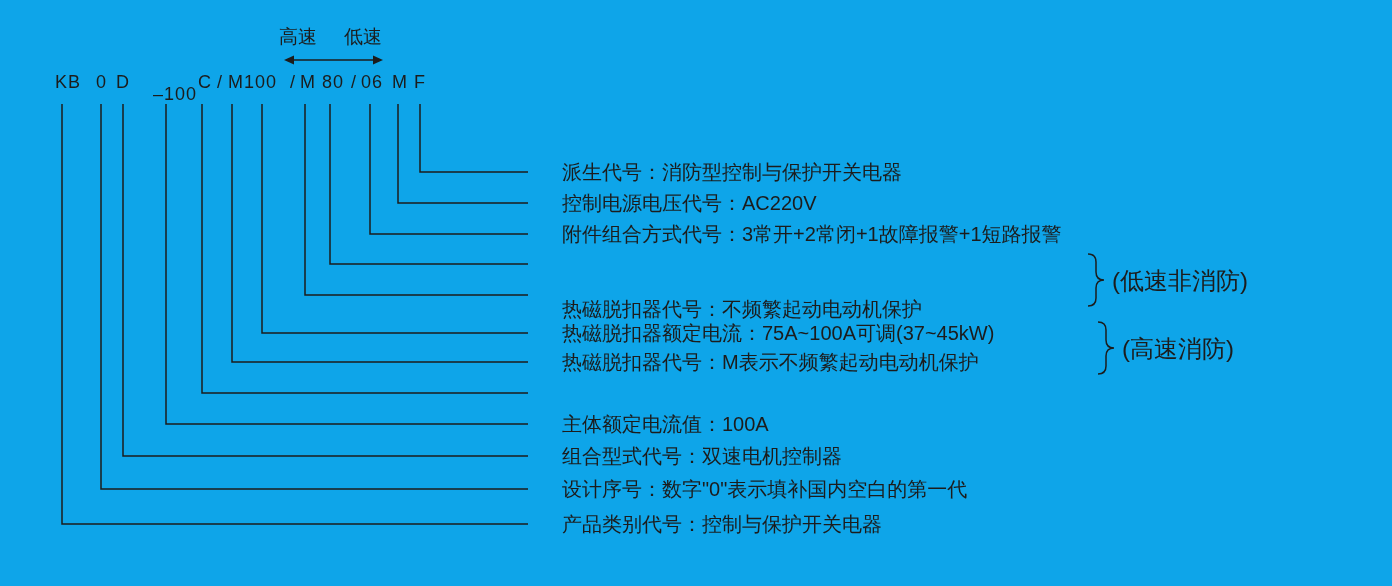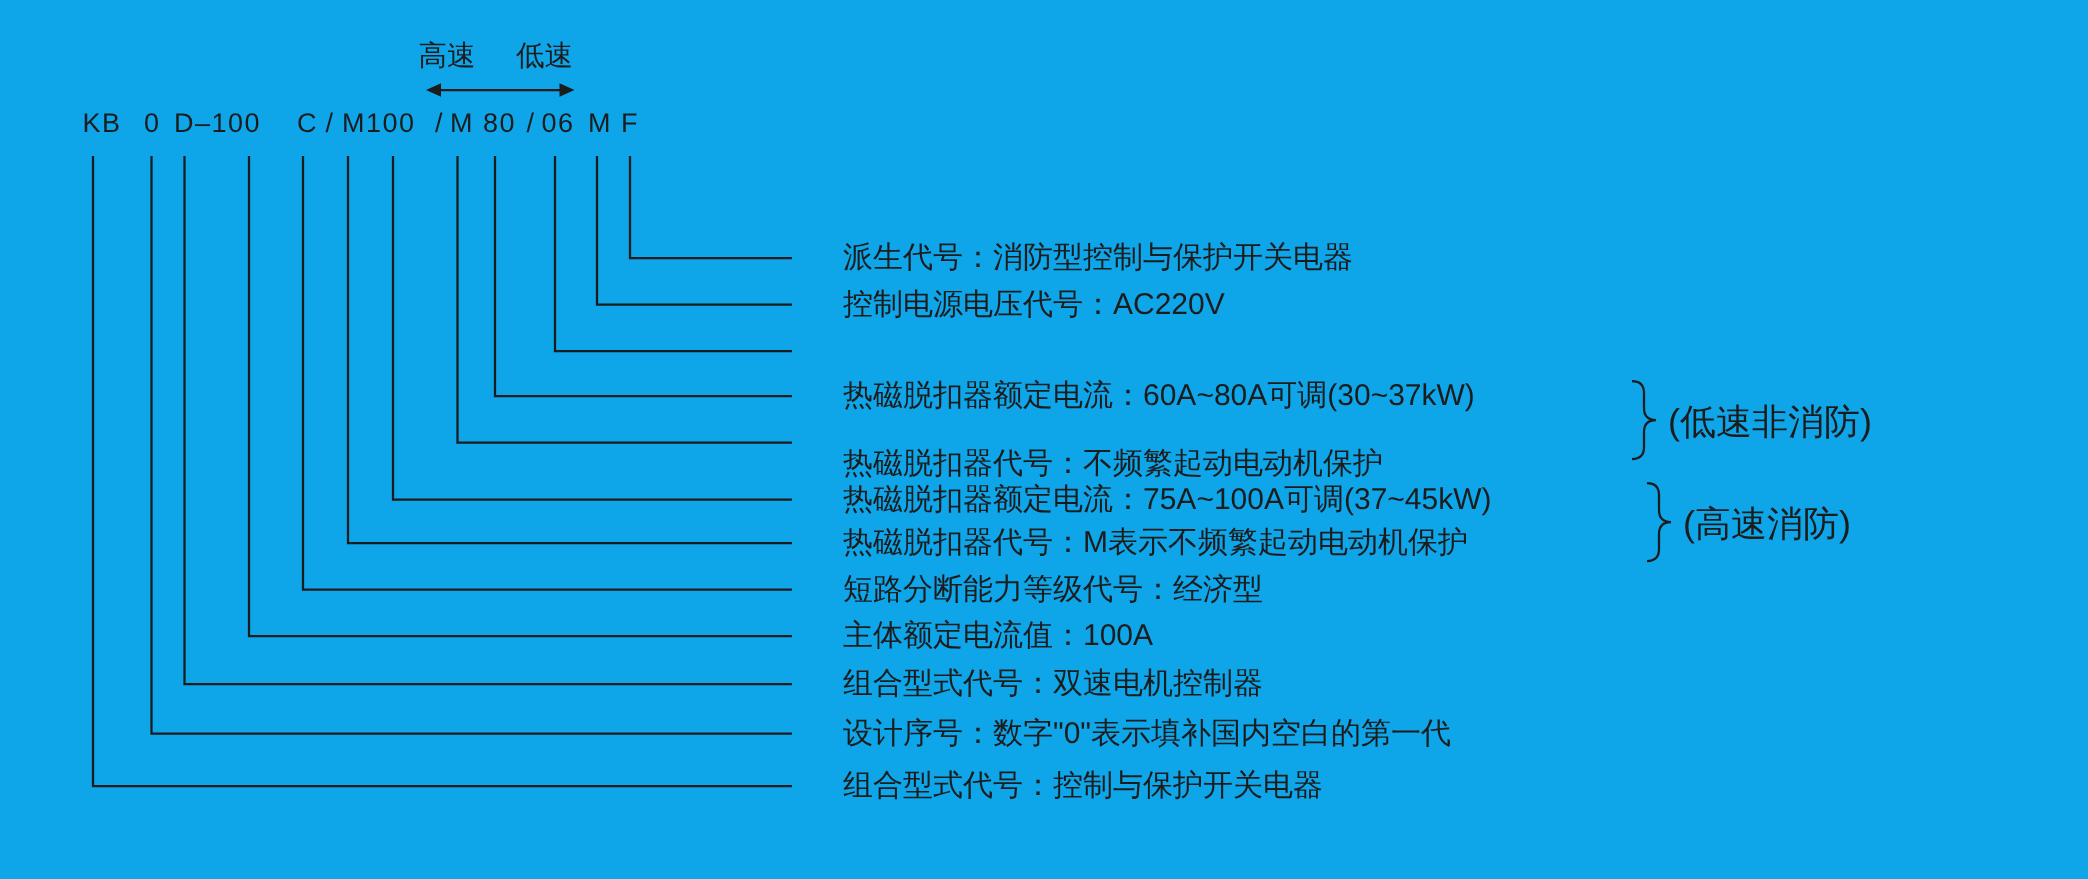--- a/index.html
+++ b/index.html
@@ -82,40 +82,39 @@
       <polygon points="383,60 373,55.5 373,64.5"></polygon>
     </g>
   </svg>
 
   <div class="speed-label" style="left:279px;">高速</div>
   <div class="speed-label" style="left:344px;">低速</div>
 
   <span class="code-seg" style="left:55px;">KB</span>
   <span class="code-seg" style="left:96px;">0</span>
   <span class="code-seg" style="left:116px;">D</span>
-  <span class="code-seg" style="left:130px;">–100</span>
+  <span class="code-seg" style="left:153px;margin-top:12px;">–100</span>
   <span class="code-seg" style="left:198px;">C</span>
   <span class="code-seg" style="left:217px;">/</span>
   <span class="code-seg" style="left:228px;">M100</span>
   <span class="code-seg" style="left:290px;">/</span>
   <span class="code-seg" style="left:300px;">M</span>
   <span class="code-seg" style="left:322px;">80</span>
   <span class="code-seg" style="left:351px;">/</span>
   <span class="code-seg" style="left:361px;">06</span>
   <span class="code-seg" style="left:392px;">M</span>
   <span class="code-seg" style="left:414px;">F</span>
 
   <div class="desc" style="top:172px;">派生代号：消防型控制与保护开关电器</div>
   <div class="desc" style="top:203px;">控制电源电压代号：AC220V</div>
-  <div class="desc" style="top:264px;">热磁脱扣器额定电流：60A~80A可调(30~37kW)</div>
+  <div class="desc" style="top:234px;">附件组合方式代号：3常开+2常闭+1故障报警+1短路报警</div>
   <div class="desc" style="top:309px;">热磁脱扣器代号：不频繁起动电动机保护</div>
   <div class="desc" style="top:333px;">热磁脱扣器额定电流：75A~100A可调(37~45kW)</div>
   <div class="desc" style="top:362px;">热磁脱扣器代号：M表示不频繁起动电动机保护</div>
-  <div class="desc" style="top:393px;">短路分断能力等级代号：经济型</div>
   <div class="desc" style="top:424px;">主体额定电流值：100A</div>
   <div class="desc" style="top:456px;">组合型式代号：双速电机控制器</div>
   <div class="desc" style="top:489px;">设计序号：数字"0"表示填补国内空白的第一代</div>
-  <div class="desc" style="top:524px;">组合型式代号：控制与保护开关电器</div>
+  <div class="desc" style="top:524px;">产品类别代号：控制与保护开关电器</div>
 
   <div class="group-label" style="left:1112px; top:281px;">(低速非消防)</div>
   <div class="group-label" style="left:1122px; top:349px;">(高速消防)</div>
 
 </div>
 
 </body></html>

